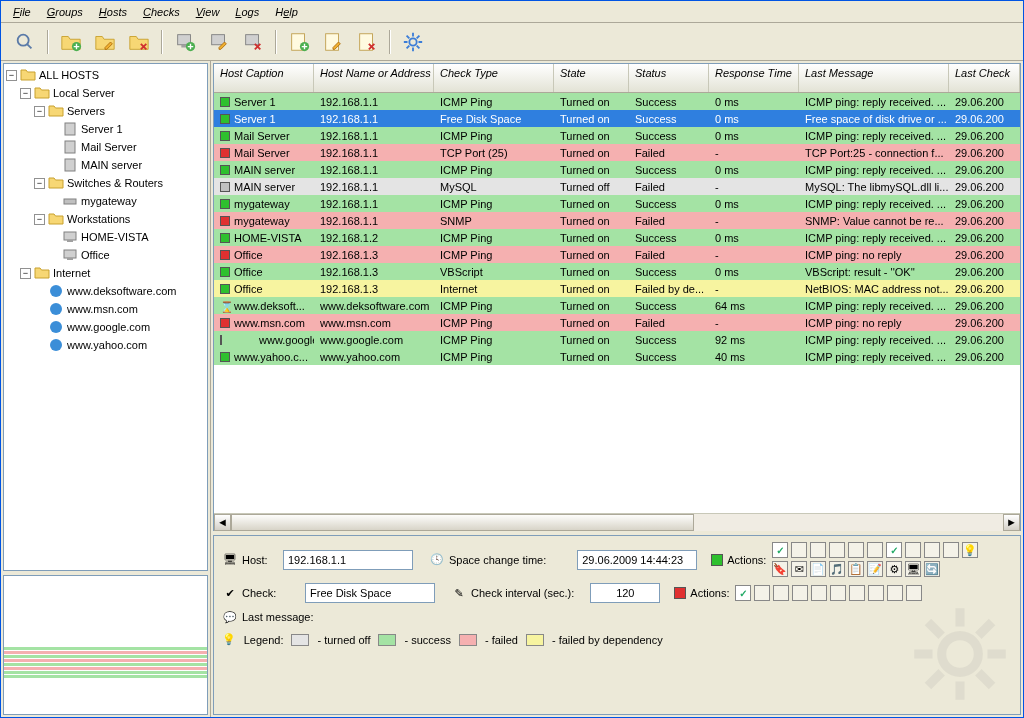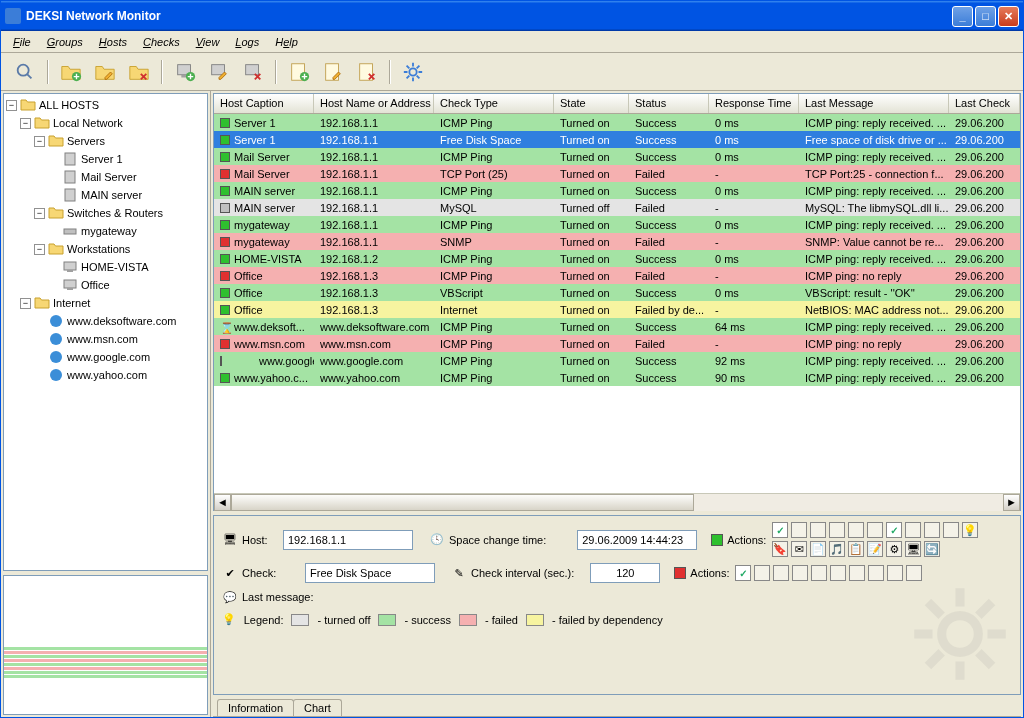--- a/index.html
+++ b/index.html
@@ -36,21 +36,21 @@
 .server-ico { fill: #d0d0d0; stroke: #808080; }
 .pc-ico { fill: #d0d0d0; stroke: #808080; }
 
 .preview { height: 140px; background: white; border: 1px solid #7f9db9; margin: 2px; position: relative; overflow: hidden; }
 .preview .line { height: 3px; margin: 1px 0; }
 .preview .pg { background: #a4e3a4; }
 .preview .pr { background: #f5b0b0; }
 
 .right-col { flex: 1; display: flex; flex-direction: column; min-width: 0; }
 .grid-wrap { flex: 1; border: 1px solid #7f9db9; margin: 2px; background: white; display: flex; flex-direction: column; min-height: 0; }
-.grid-head { display: flex; background: linear-gradient(#fff, #e3e3d5); border-bottom: 1px solid #aca899; height: 20px; }
+.grid-head { display: flex; background: linear-gradient(#fff, #e3e3d5); border-bottom: 1px solid #aca899; height: 29px; font-style: italic; }
 .grid-head .col { padding: 3px 6px; border-right: 1px solid #c8c8b8; overflow: hidden; white-space: nowrap; }
 .grid-body { flex: 1; overflow: auto; }
 .grid-row { display: flex; height: 17px; align-items: center; }
 .grid-row .cell { padding: 1px 6px; overflow: hidden; white-space: nowrap; text-overflow: ellipsis; display: flex; align-items: center; }
 .grid-row .cell .sq { width: 10px; height: 10px; margin-right: 4px; border: 1px solid #555; }
 .sq.green { background: #2ec02e; } .sq.red { background: #e03030; } .sq.gray { background: #c0c0c0; }
 .row-green { background: #a4e3a4; } .row-red { background: #f5b0b0; } .row-gray { background: #e4e4e4; } .row-yellow { background: #f7f4a0; } .row-blue { background: #2f7fdf; color: white; }
 
 .hscroll { height: 17px; background: #ece9d8; display: flex; align-items: center; border-top: 1px solid #c8c8b8; }
 .hscroll .arrow { width: 17px; height: 17px; background: linear-gradient(#fff,#d4d0c8); border: 1px solid #aca899; display: flex; align-items: center; justify-content: center; cursor: pointer; }
@@ -77,29 +77,20 @@
 
 .statusbar { height: 22px; background: #ece9d8; border-top: 1px solid #aca899; display: flex; align-items: center; padding: 0 6px; }
 .statusbar .cell { padding: 0 10px; border-right: 1px solid #aca899; height: 18px; display: flex; align-items: center; }
 
 .gear-bg { position: absolute; right: 5px; bottom: 5px; opacity: 0.12; }
 </style>
 </head>
 <body>
 
 <div class="window">
-  <div class="titlebar">
-    <div class="icon"></div>
-    <div class="title">DEKSI Network Monitor</div>
-    <div class="btns">
-      <div class="btn min">_</div>
-      <div class="btn max">□</div>
-      <div class="btn close">✕</div>
-    </div>
-  </div>
 
   <div class="menubar">
     <div class="item"><u>F</u><span></span>ile</div>
     <div class="item"><u>G</u>roups</div>
     <div class="item"><u>H</u>osts</div>
     <div class="item"><u>C</u>hecks</div>
     <div class="item"><u>V</u>iew</div>
     <div class="item"><u>L</u>ogs</div>
     <div class="item">H<u>e</u>lp</div>
   </div>
@@ -196,21 +187,21 @@
             <span>ALL HOSTS</span>
           </div>
         <div class="tree-node">
             <span class="spacer" style="width:14px"></span>
             <span class="exp">−</span>
             <span class="ticon">
               <svg width="16" height="16" viewBox="0 0 16 16">
                 <path class="folder-ico" d="M1 3h5l1.5 2H15v8H1z"></path>
               </svg>
             </span>
-            <span>Local Network</span>
+            <span>Local Server</span>
           </div>
         <div class="tree-node">
             <span class="spacer" style="width:28px"></span>
             <span class="exp">−</span>
             <span class="ticon">
               <svg width="16" height="16" viewBox="0 0 16 16">
                 <path class="folder-ico" d="M1 3h5l1.5 2H15v8H1z"></path>
               </svg>
             </span>
             <span>Servers</span>
@@ -561,21 +552,21 @@
             </div>
             <div class="grid-row row-green">
               <div class="cell" style="width: 100px;">
                 <span class="sq green"></span>
                 <span>www.yahoo.c...</span>
               </div>
               <div class="cell" style="width: 120px;">www.yahoo.com</div>
               <div class="cell" style="width: 120px;">ICMP Ping</div>
               <div class="cell" style="width: 75px;">Turned on</div>
               <div class="cell" style="width: 80px;">Success</div>
-              <div class="cell" style="width: 90px;">90 ms</div>
+              <div class="cell" style="width: 90px;">40 ms</div>
               <div class="cell" style="width: 150px;">ICMP ping: reply received. ...</div>
               <div class="cell" style="width: auto; flex: 1 1 0%;">29.06.200</div>
             </div>
           </div>
         <div class="hscroll">
           <div class="arrow">◄</div>
           <div class="track">
               <div class="thumb"></div>
             </div>
           <div class="arrow">►</div>
@@ -669,20 +660,16 @@
             <span>- turned off</span>
           <span class="sw" style="background:#a4e3a4"></span>
             <span>- success</span>
           <span class="sw" style="background:#f5b0b0"></span>
             <span>- failed</span>
           <span class="sw" style="background:#f7f4a0"></span>
             <span>- failed by dependency</span>
         </div>
       </div>
 
-      <div class="tabs">
-        <div class="tab active">Information</div>
-        <div class="tab">Chart</div>
-      </div>
     </div>
   </div>
 
 </div>
 
 </body></html>

